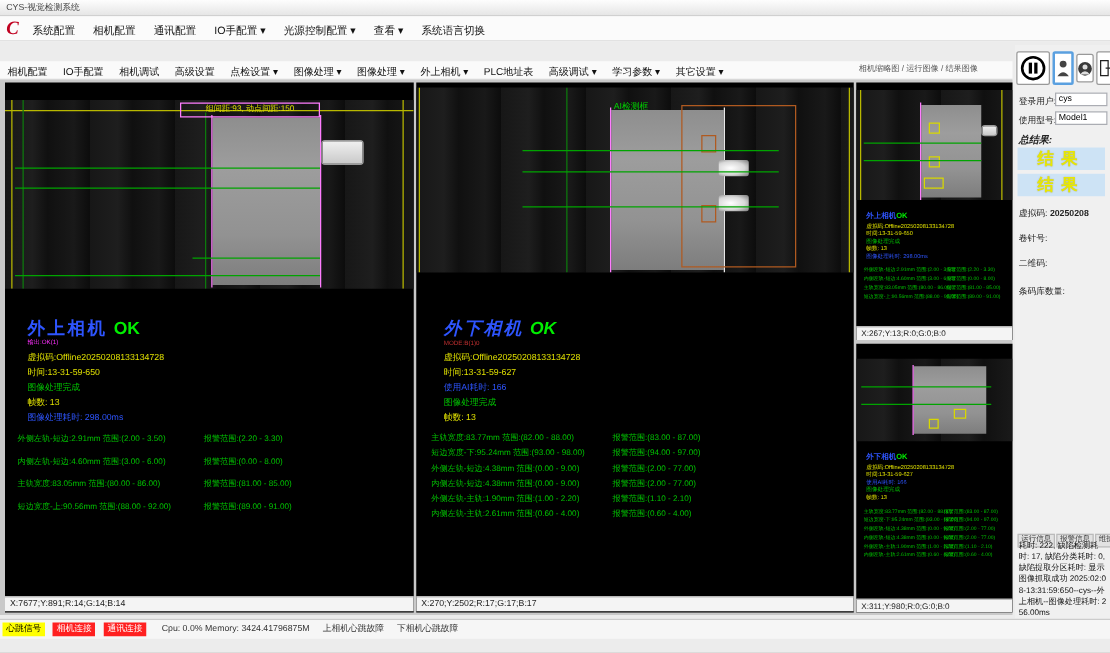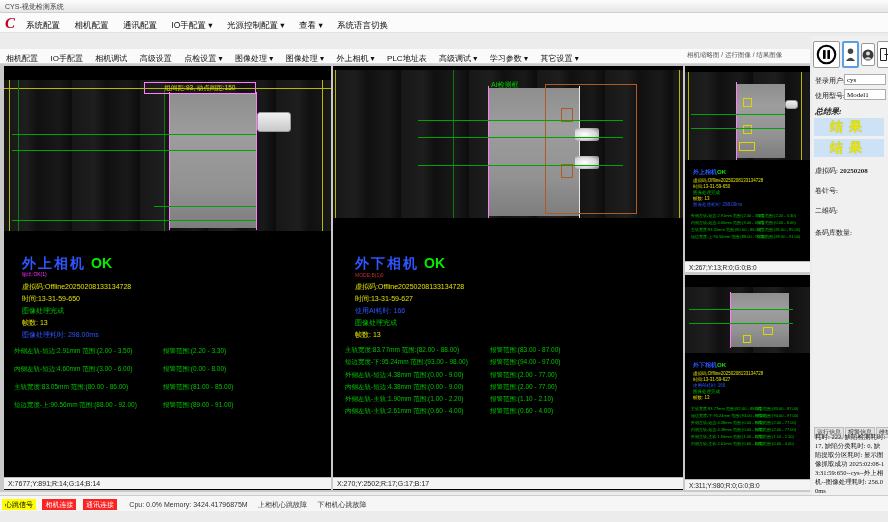--- a/index.html
+++ b/index.html
@@ -37,21 +37,21 @@
   .c-yellow { color:#e0e000; } .c-green { color:#00c400; } .c-blue { color:#2e55ff; } .c-magenta { color:#ff30ff; font-size:5px; }
   .meas { position:absolute; font-size:6.5px; color:#00c400; white-space:nowrap; }
   .meas .alarm { position:absolute; white-space:nowrap; }
   .coordbar { position:absolute; left:0; width:100%; height:12px; background:#f4f4f4; border-top:1px solid #bbb; color:#222; font-size:7px; line-height:11px; padding-left:4px; white-space:nowrap; }
   .minitext { position:absolute; white-space:nowrap; }
   .mini-title { font-size:6px; font-weight:bold; }
   .mini-row { font-size:4.5px; line-height:6px; }
   .mini-meas { font-size:4px; line-height:7px; color:#00c400; }
   .mini-meas .alarm { position:absolute; }
   .ybox { position:absolute; border:1px solid #d8d800; }
-  .sidebar { position:absolute; left:812px; top:36px; width:76px; height:459px; background:#f0f0f0;font-family:Liberation Serif, serif; }
+  .sidebar { position:absolute; left:812px; top:36px; width:76px; height:459px; background:#f0f0f0; }
   .sbtn { position:absolute; background:#fff; border:1px solid #999; border-radius:2px; display:flex; align-items:center; justify-content:center; }
   .sbtn.sel { border:2px solid #5aa0e0; }
   .slabel { position:absolute; font-size:7px; color:#222; white-space:nowrap; }
   .svalue { position:absolute; background:#fff; border:1px solid #abadb3; font-size:7px; line-height:10px; padding-left:2px; color:#000; white-space:nowrap; }
   .result-box { position:absolute; left:2px; width:70px; height:18px; background:#cde3f5; color:#e8e800; font-weight:bold; font-size:13px; letter-spacing:6px; text-align:center; line-height:18px; text-shadow:0 0 1px #999; }
   .info-tab { display:inline-block; font-size:6px; color:#333; background:#e2e2e2; border:1px solid #bbb; padding:0 2px; line-height:9px; margin-right:1px; }
   .loglines { position:absolute; left:3px; top:396px; width:71px; font-size:6.5px; line-height:9px; color:#111; word-break:break-all; }
   .statusbar { position:absolute; left:0; top:495px; width:888px; height:16px; background:#f6f6f6; border-top:1px solid #ccc; line-height:15px; white-space:nowrap; padding-left:2px; }
   .badge { display:inline-block; font-size:7px; padding:0 3px; margin-right:2px; line-height:11px; vertical-align:middle; }
   .badge.yellow { background:#ffff00; color:#000; }
@@ -160,21 +160,21 @@
         <div class="orange-box" style="left:212px; top:14px; width:92px; height:130px;"></div>
         <div class="orange-box" style="left:228px; top:38px; width:12px; height:14px;"></div>
         <div class="orange-box" style="left:228px; top:94px; width:12px; height:14px;"></div>
         <div class="blob" style="left:242px; top:58px; width:24px; height:13px;"></div>
         <div class="blob" style="left:242px; top:86px; width:24px; height:13px;"></div>
         <div class="hline g" style="left:85px; top:50px; width:205px;"></div>
         <div class="hline g" style="left:85px; top:67px; width:205px;"></div>
         <div class="hline g" style="left:85px; top:95px; width:205px;"></div>
       </div>
 
-      <div class="cam-title" style="left:22px; top:188px;">
+      <div class="cam-title" style="left:22px; top:188px;font-style:italic;">
         <span class="t-camname">外下相机</span><span class="t-ok">OK</span>
       </div>
       <div class="oline c-magenta" style="left:22px; top:205px; color:#c03030;">MODE:B(1)0</div>
       <div class="oline c-yellow" style="left:22px; top:216px;">虚拟码:Offline20250208133134728</div>
       <div class="oline c-yellow" style="left:22px; top:228px;">时间:13-31-59-627</div>
       <div class="oline c-blue" style="left:22px; top:240px;">使用AI耗时: 166</div>
       <div class="oline c-green" style="left:22px; top:252px;">图像处理完成</div>
       <div class="oline c-yellow" style="left:22px; top:264px;">帧数: 13</div>
 
       <div class="meas" style="left:12px; top:280px; width:332px;">

